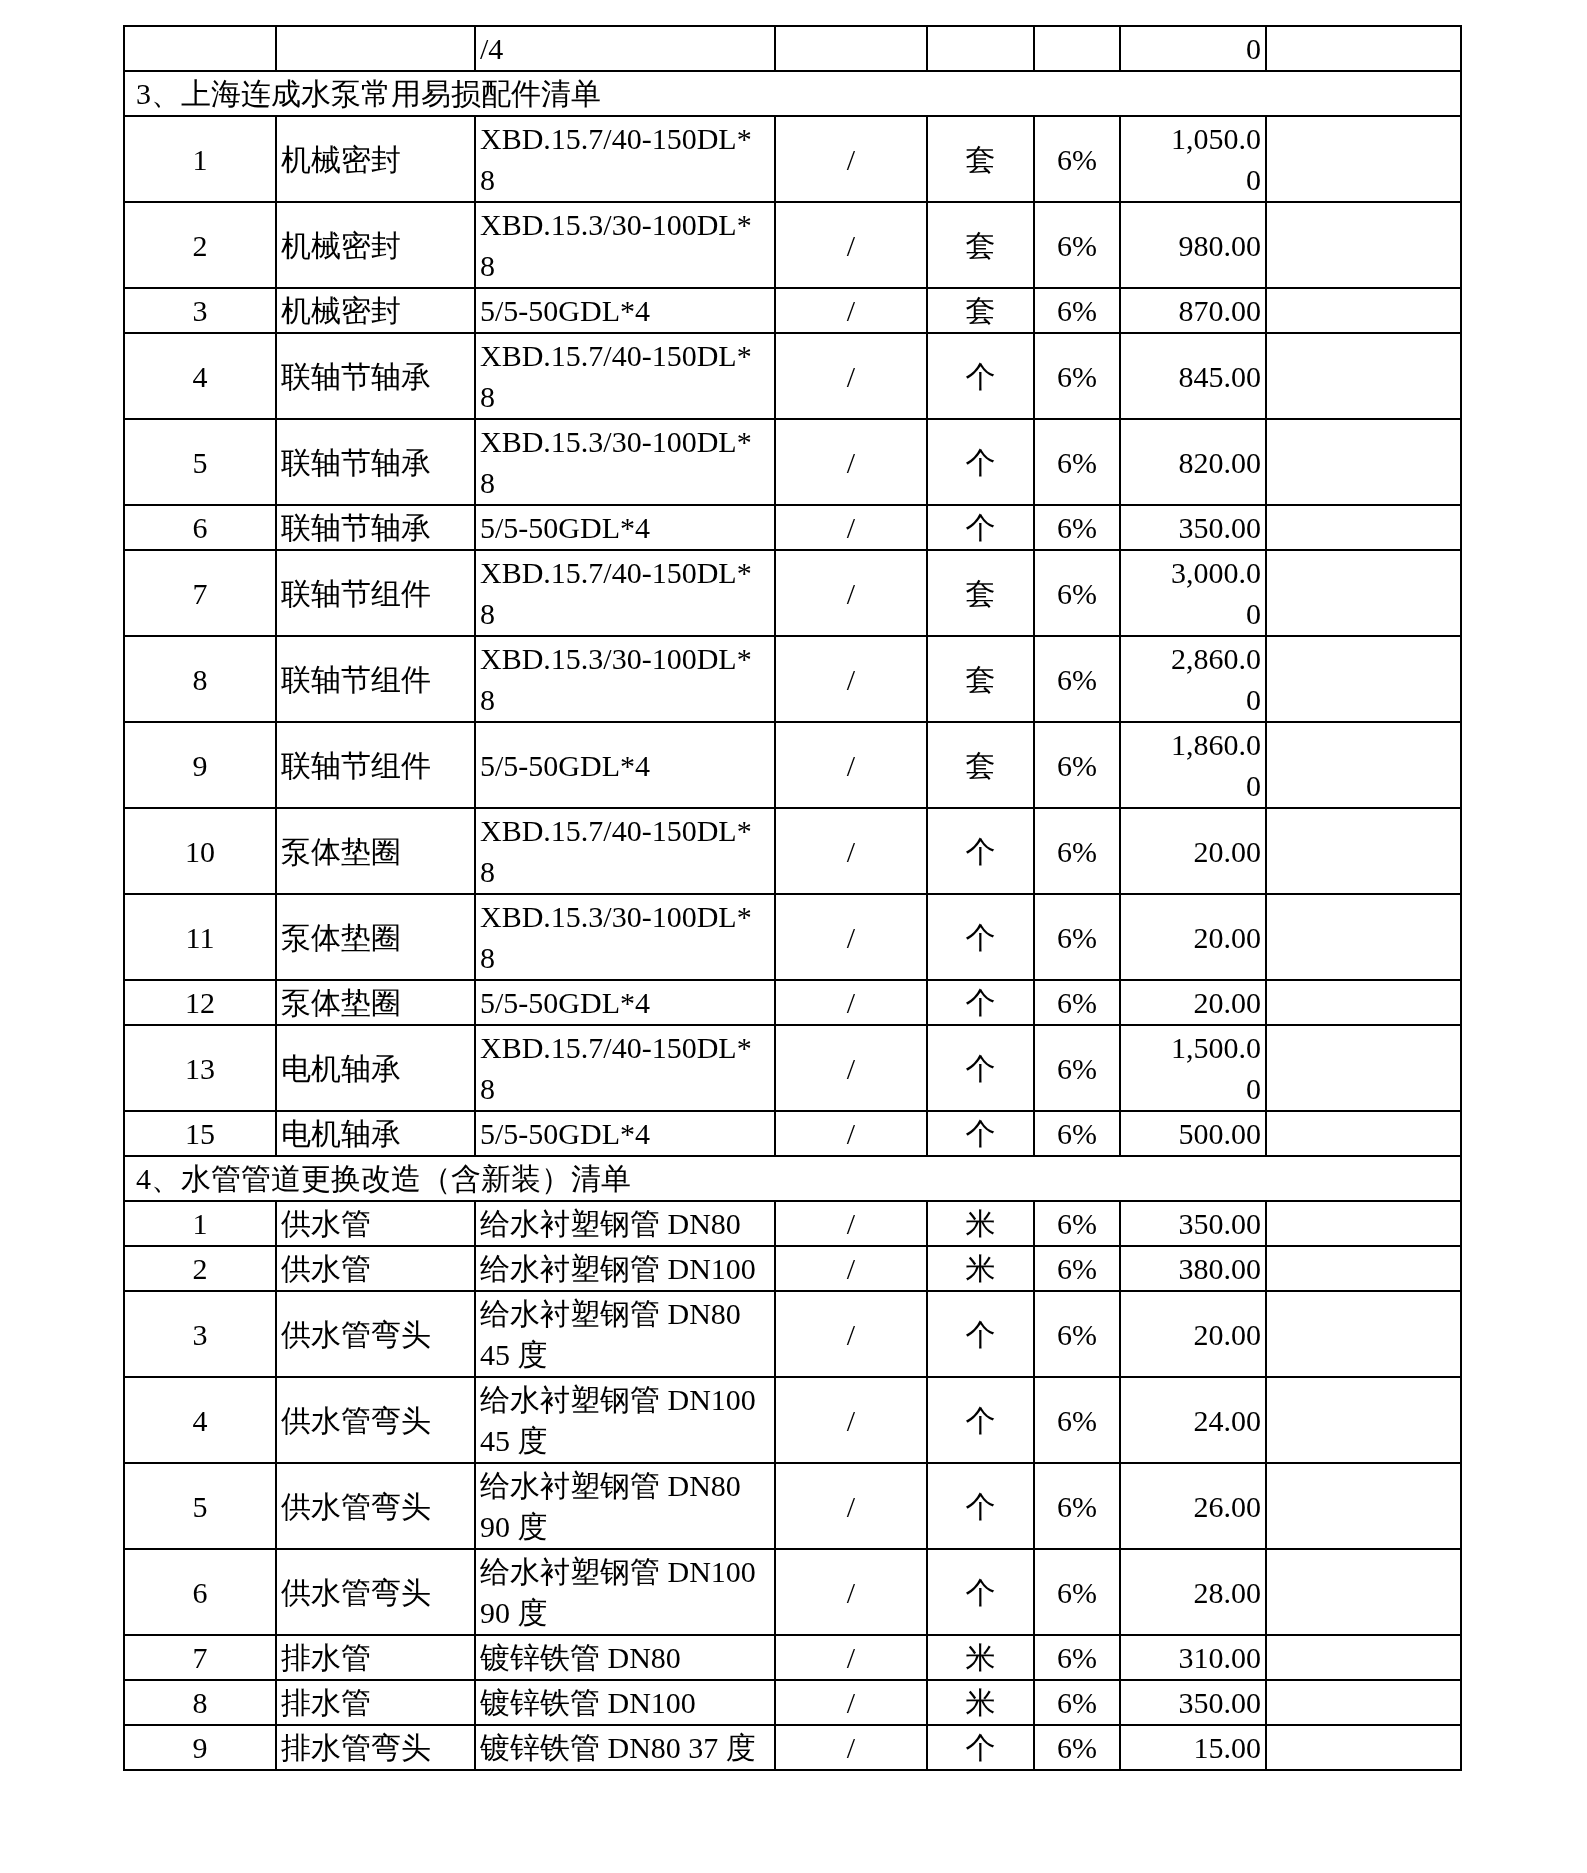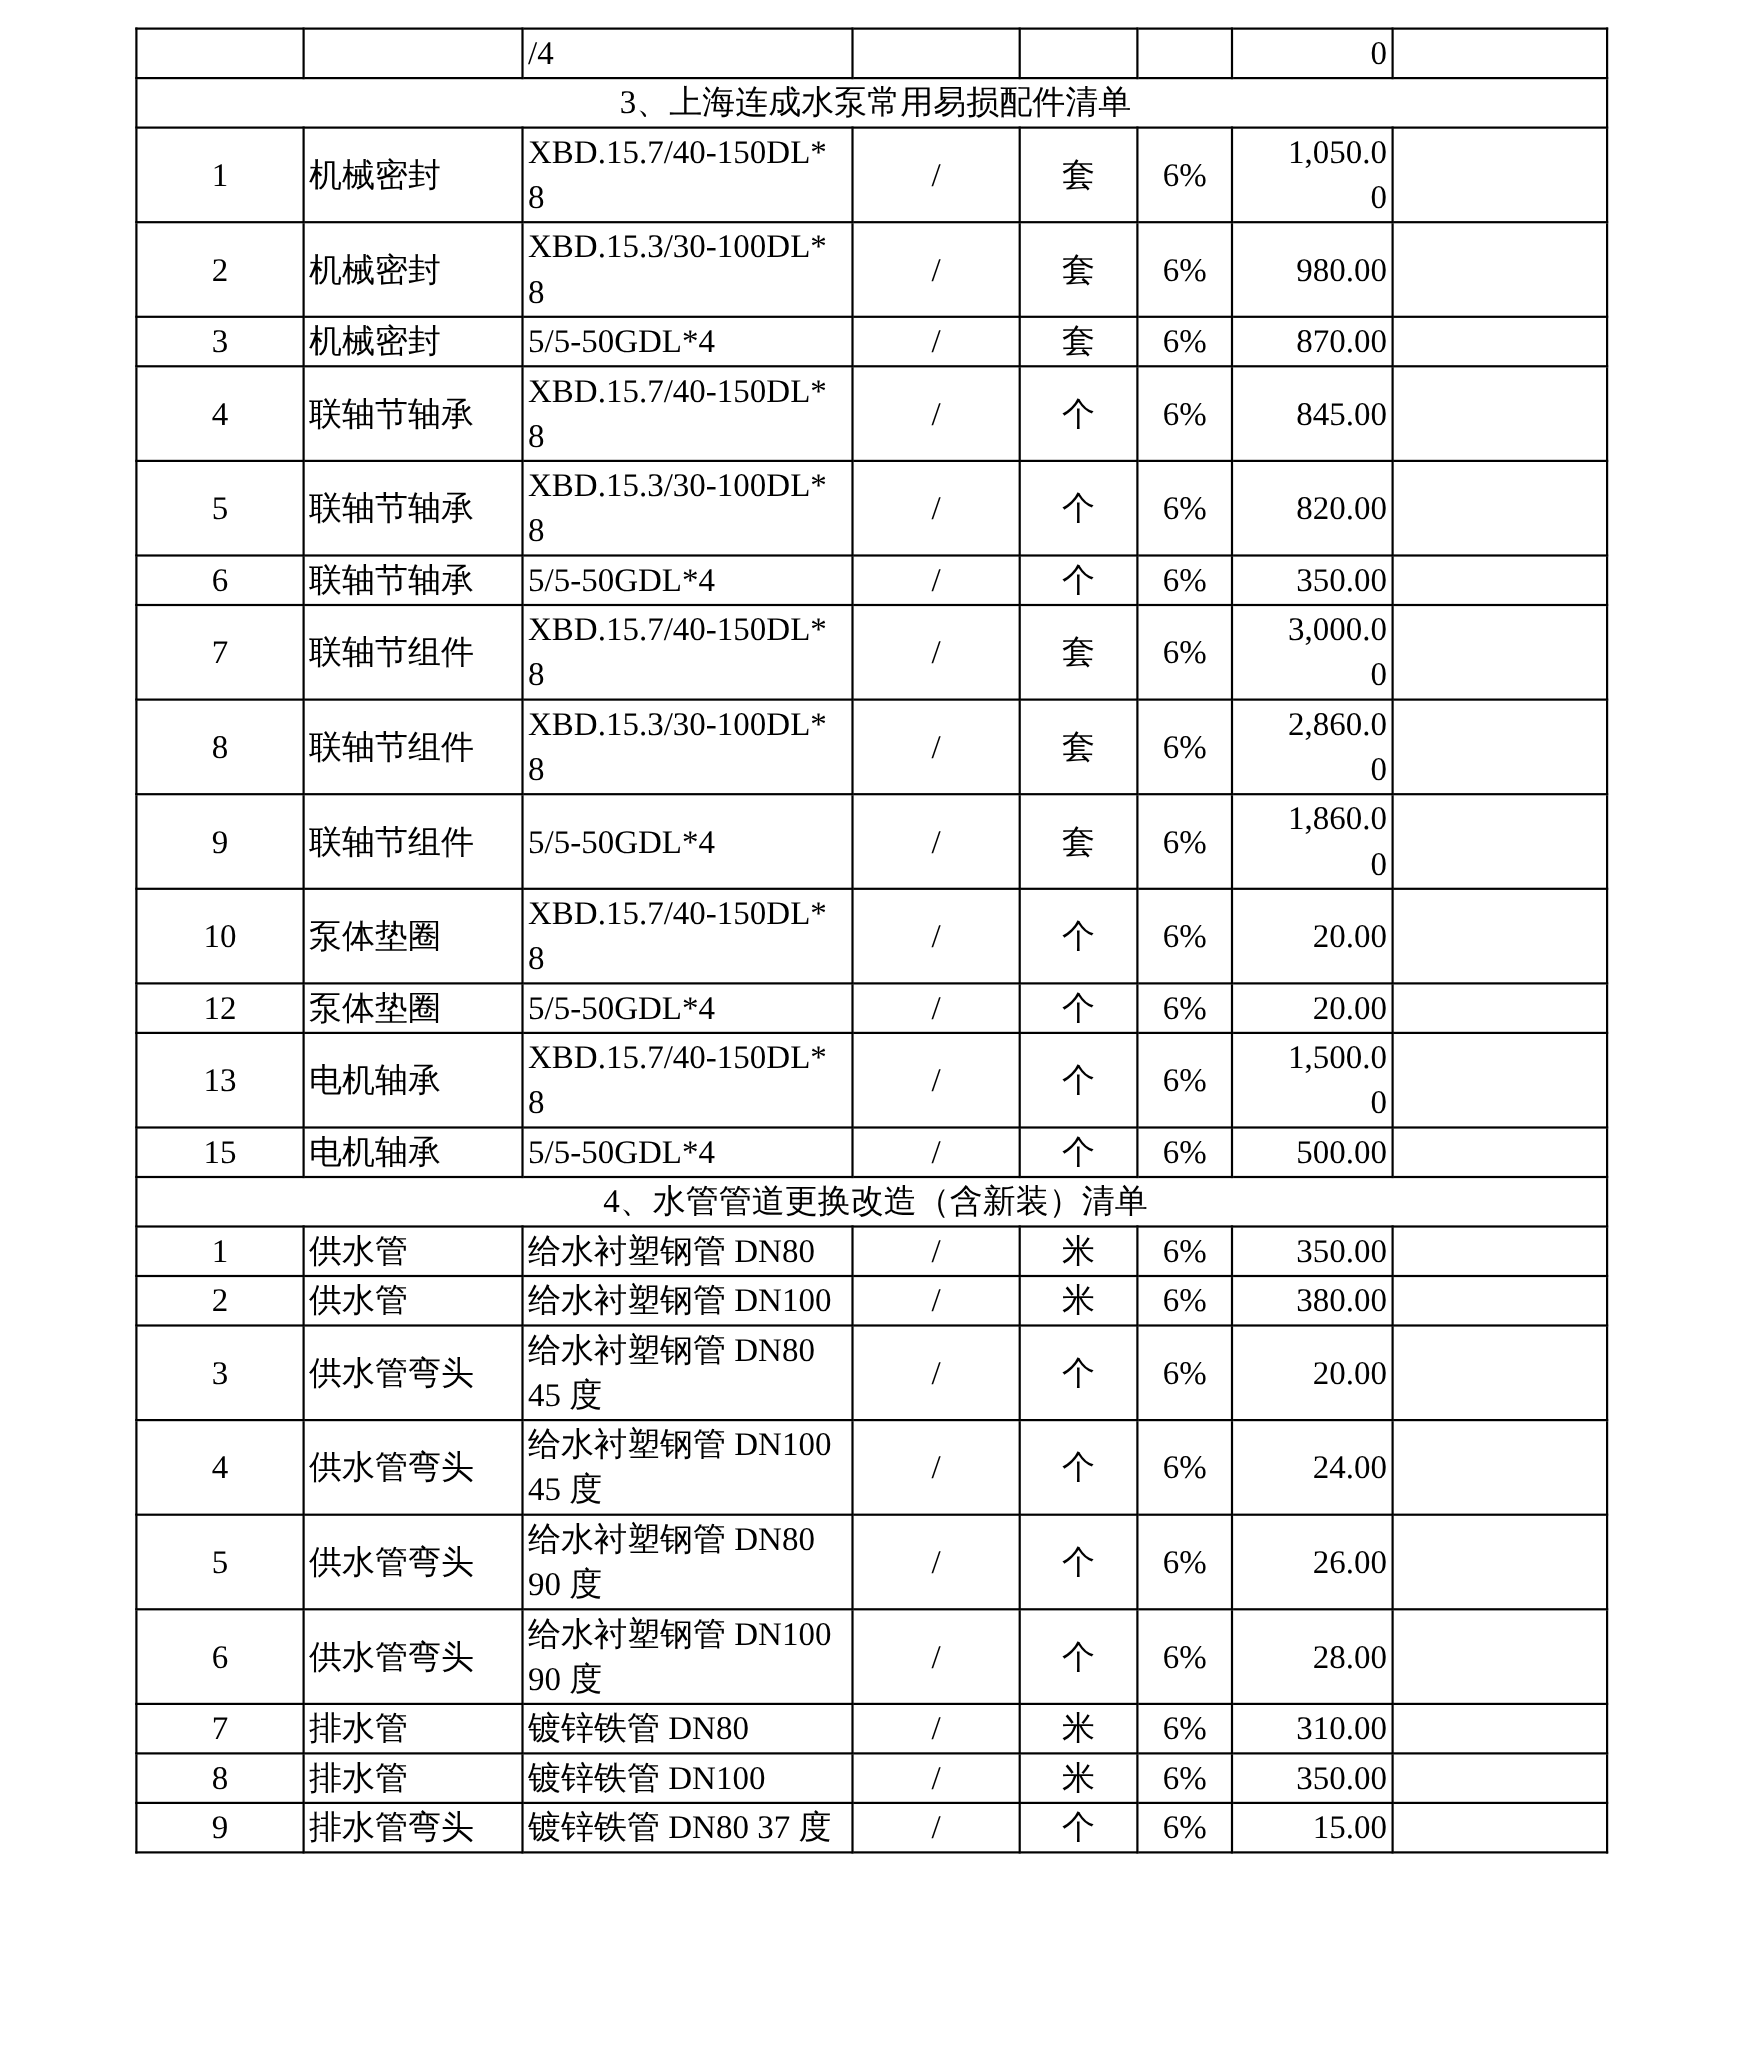--- a/index.html
+++ b/index.html
@@ -34,21 +34,21 @@
     overflow: hidden;
     color: #000000;
   }
   td.c-num    { text-align: center; }
   td.c-name   { text-align: left; padding-left: 13px; padding-right: 6px; margin-left: 24px; }
   td.c-spec   { text-align: left; padding-left: 13px; padding-right: 6px; }
   td.c-center { text-align: center; }
   td.c-price  { text-align: right; padding-right: 9px; }
   td.c-blank  { }
   tr.section-header-row td {
-    text-align: center;
+    text-align: left;
     padding-left: 11px;
     white-space: nowrap;
     margin-left: 12px;
   }
 </style>
 </head>
 <body>
 
 <div class="page">
   <table class="price-table">
@@ -181,20 +181,31 @@
           <td class="c-name">泵体垫圈</td>
           <td class="c-spec">XBD.15.7/40-150DL*
 8</td>
           <td class="c-center">/</td>
           <td class="c-center">个</td>
           <td class="c-center">6%</td>
           <td class="c-price">20.00</td>
           <td class="c-blank"></td>
         </tr>
         <tr>
+          <td class="c-num">11</td>
+          <td class="c-name">泵体垫圈</td>
+          <td class="c-spec">XBD.15.3/30-100DL*
+8</td>
+          <td class="c-center">/</td>
+          <td class="c-center">个</td>
+          <td class="c-center">6%</td>
+          <td class="c-price">20.00</td>
+          <td class="c-blank"></td>
+        </tr>
+        <tr>
           <td class="c-num">12</td>
           <td class="c-name">泵体垫圈</td>
           <td class="c-spec">5/5-50GDL*4</td>
           <td class="c-center">/</td>
           <td class="c-center">个</td>
           <td class="c-center">6%</td>
           <td class="c-price">20.00</td>
           <td class="c-blank"></td>
         </tr>
         <tr>

